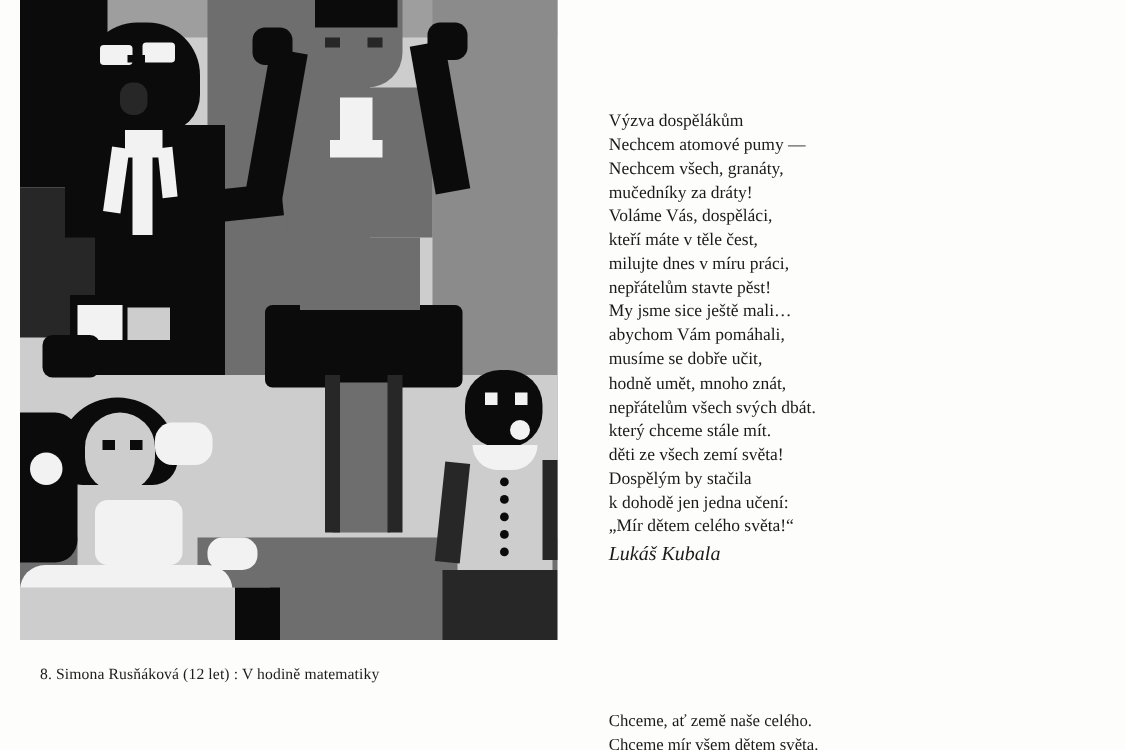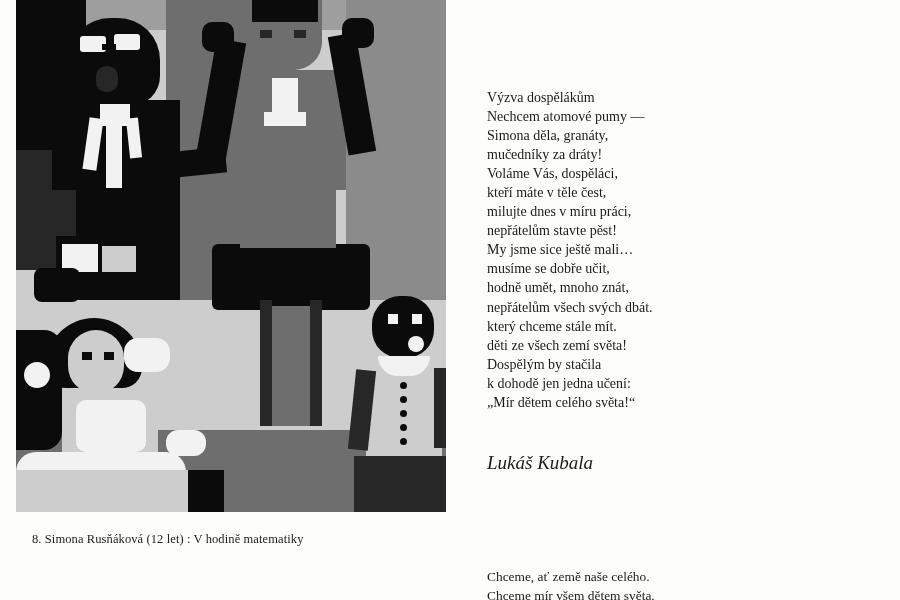--- a/index.html
+++ b/index.html
@@ -67,23 +67,23 @@
     width: 330px;
     font-size: 14px;
     line-height: 19.05px;
     color: #1a1a1a;
   }
   .poem-a .ln { white-space: nowrap; }
 
   .poem-sig {
     position: absolute;
     left: 487px;
-    top: 452px;
+    top: 435px;
     font-style: italic;
-    font-size: 19px;
+    font-size: 16px;
     color: #1a1a1a;
   }
 
   .poem-b {
     position: absolute;
     left: 487px;
     top: 567px;
     width: 360px;
     font-size: 13.4px;
     line-height: 19.05px;
@@ -178,27 +178,28 @@
       <div class="sh dk" style="left:338px;top:456px;width:92px;height:56px;"></div>
       <div class="sh wt" style="left:150px;top:430px;width:40px;height:26px;border-radius:12px;"></div>
     </div>
 
     <div class="plate-caption">8. Simona Rusňáková (12 let) : V hodině matematiky</div>
   </div>
 
   <div class="poem-a">
     <div class="ln">Výzva dospělákům</div>
     <div class="ln">Nechcem atomové pumy —</div>
-    <div class="ln">Simona děla, granáty,</div>
+    <div class="ln">Nechcem všech, granáty,</div>
     <div class="ln">mučedníky za dráty!</div>
     <div class="ln">Voláme Vás, dospěláci,</div>
     <div class="ln">kteří máte v těle čest,</div>
     <div class="ln">milujte dnes v míru práci,</div>
     <div class="ln">nepřátelům stavte pěst!</div>
     <div class="ln">My jsme sice ještě mali…</div>
+    <div class="ln">abychom Vám pomáhali,</div>
     <div class="ln">musíme se dobře učit,</div>
     <div class="ln">hodně umět, mnoho znát,</div>
     <div class="ln">nepřátelům všech svých dbát.</div>
     <div class="ln">který chceme stále mít.</div>
     <div class="ln">děti ze všech zemí světa!</div>
     <div class="ln">Dospělým by stačila</div>
     <div class="ln">k dohodě jen jedna učení:</div>
     <div class="ln">„Mír dětem celého světa!“</div>
   </div>
 

